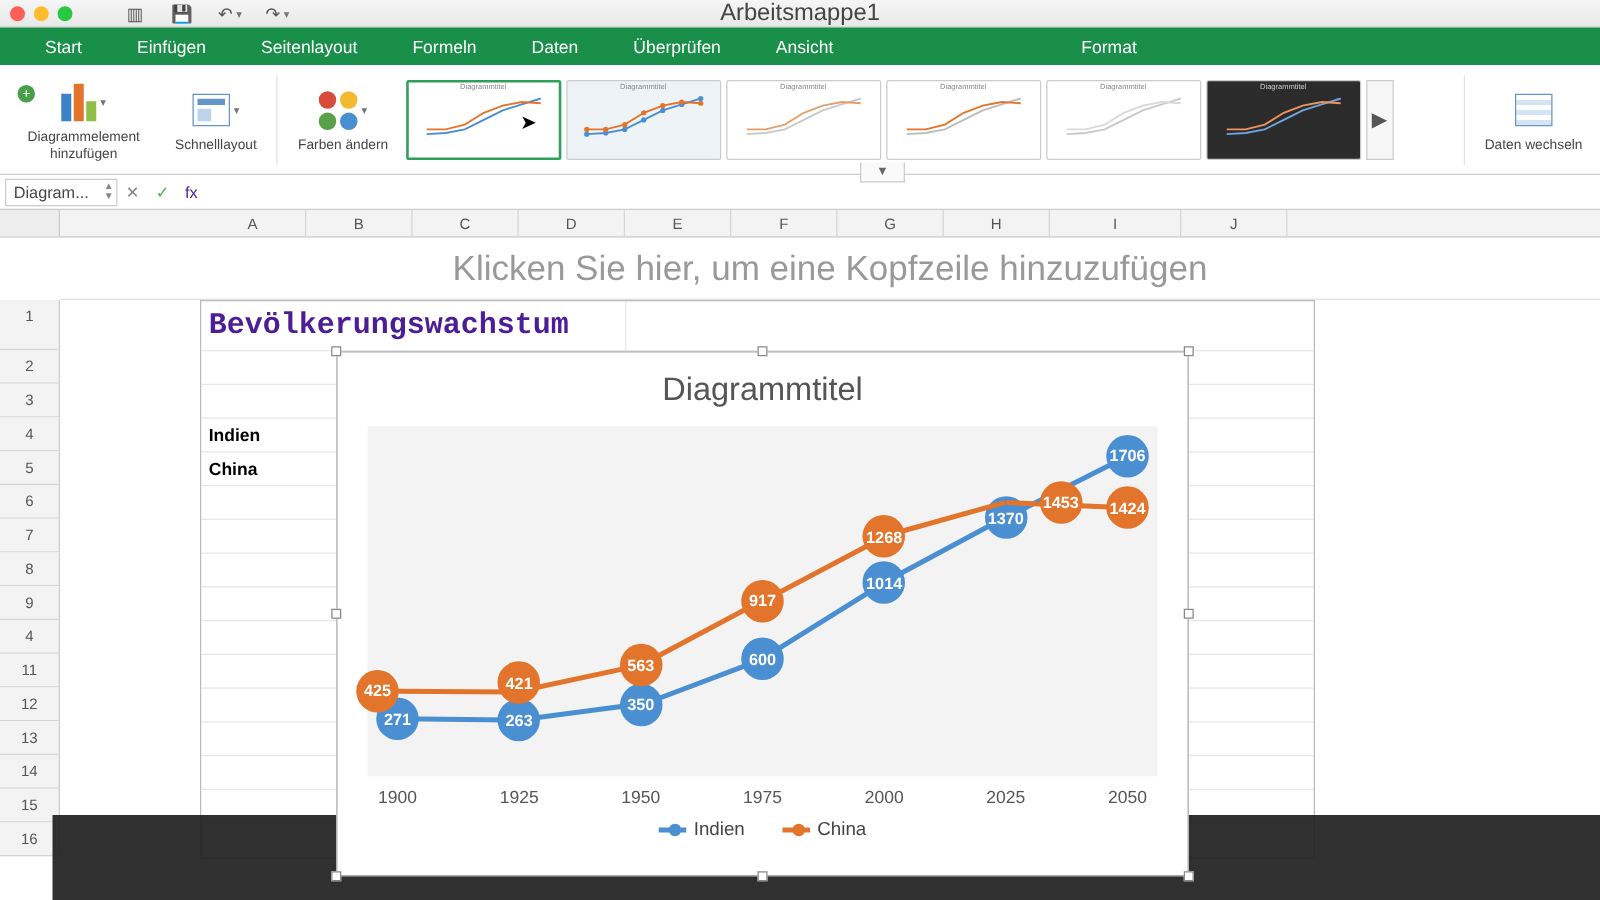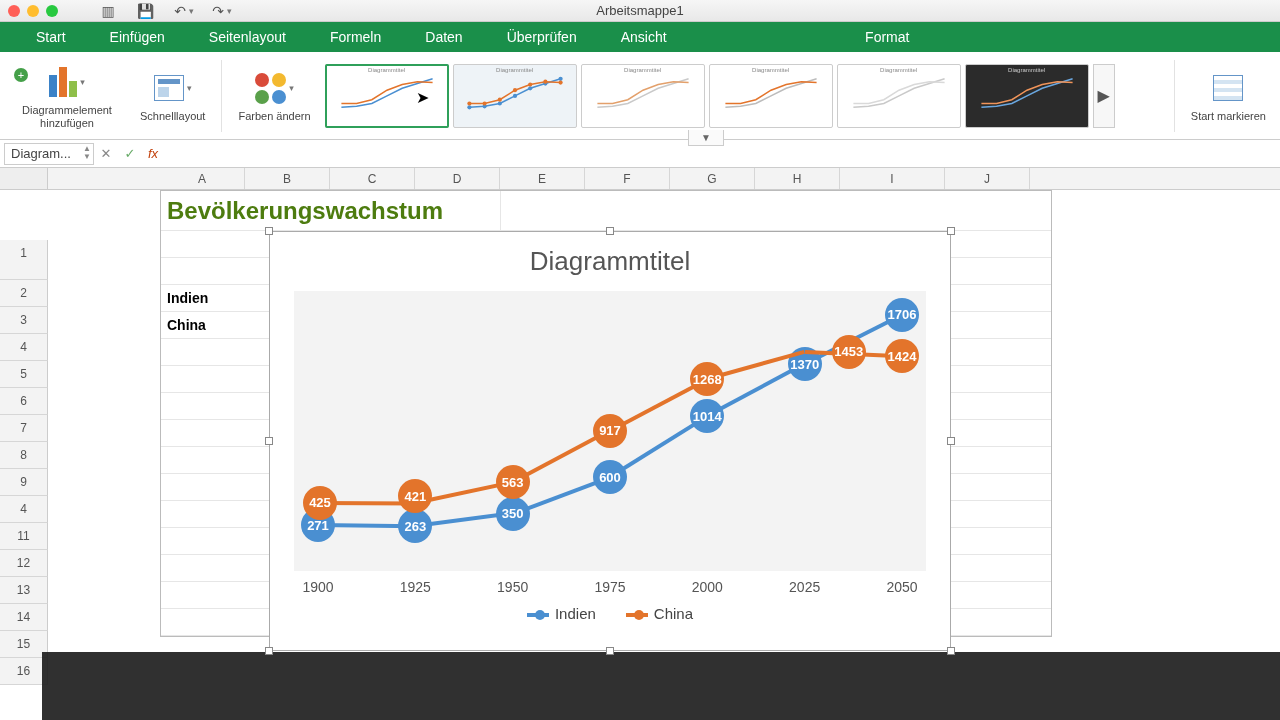--- a/index.html
+++ b/index.html
@@ -7,21 +7,21 @@
 
   
   .titlebar { height: 22px; background: linear-gradient(#f6f6f6,#e8e8e8); display: flex; align-items: center; padding: 0 8px; border-bottom: 1px solid #ccc; }
   .traffic { display: flex; gap: 7px; }
   .traffic span { width: 12px; height: 12px; border-radius: 50%; display: inline-block; }
   .t-close { background: #ff5f57; }
   .t-min { background: #ffbd2e; }
   .t-max { background: #28c940; }
   .qat { display: flex; gap: 18px; margin-left: 40px; align-items: center; }
   .qat .ic { width: 20px; height: 18px; display: flex; align-items: center; justify-content: center; color: #555; font-size: 14px; }
-  .workbook-name { position: absolute; left: 50%; transform: translateX(-50%); font-size: 13px; color: #444; }
+  .workbook-name { position: absolute; left: 50%; transform: translateX(-50%); font-size: 19px; color: #444; }
 
   
   .ribbon-tabs { height: 30px; background: #1a8f4a; display: flex; align-items: stretch; padding-left: 14px; font-size: 14px; }
   .rt { color: #fff; padding: 0 22px; display: flex; align-items: center; cursor: pointer; }
   .rt.active { background: #fef9c3; color: #1a8f4a; font-weight: 400; margin-top: 40px; }
 
   
   .ribbon { height: 88px; background: #fff; border-bottom: 1px solid #ccc; display: flex; align-items: center; padding: 4px 8px; gap: 8px; position: relative; }
   .rgroup { display: flex; flex-direction: column; align-items: center; justify-content: center; font-size: 11px; color: #444; padding: 0 6px; text-align: center; line-height: 1.15; min-width: 60px; }
   .rgroup .icon-top { height: 40px; display: flex; align-items: center; justify-content: center; margin-bottom: 2px; }
@@ -33,38 +33,38 @@
   .style-nav { width: 22px; height: 64px; display: flex; align-items: center; justify-content: center; border: 1px solid #ccc; background: #f7f7f7; cursor: pointer; color: #555; }
   .style-more { position: absolute; left: 688px; top: 78px; width: 36px; height: 16px; border: 1px solid #ccc; border-top: none; background: #fafafa; display:flex; align-items:center; justify-content:center; font-size:10px; color:#666; cursor:pointer;}
   .cursor-arrow { position: absolute; left: 416px; top: 88px; font-size: 16px; color:#000; z-index: 50; pointer-events:none;}
 
   
   .formula-bar { height: 28px; border-bottom: 1px solid #ccc; display: flex; align-items: center; font-size: 13px; }
   .name-box { width: 90px; height: 22px; border: 1px solid #ccc; margin-left: 4px; display:flex; align-items:center; padding: 0 6px; position: relative; color:#444;}
   .name-box .spin { position:absolute; right:2px; top:1px; display:flex; flex-direction:column; font-size:8px; color:#888; line-height:8px;}
   .fb-btn { width: 24px; text-align: center; color: #888; cursor: pointer;}
   .fb-btn.ok { color:#6a6; }
-  .fb-fx { font-style: italic; color:#c2410c; margin: 0 6px; }
+  .fb-fx { color:#4c1d95; margin: 0 6px; }
   .fb-input { flex: 1; height: 22px; border: none; padding: 0 6px; }
 
   
   .sheet { position: relative; background: #fff; }
   .col-headers { display: flex; height: 22px; border-bottom: 1px solid #ccc; background: #f3f3f3; font-size: 12px; color:#555;}
   .corner { width: 48px; border-right: 1px solid #ccc; background:#eee;}
   .colh { width: 85px; text-align: center; line-height: 22px; border-right: 1px solid #d6d6d6;}
   .rows { position: relative; }
   .rowh-col { position: absolute; left: 0; top: 0; width: 48px; }
   .rowh { height: 27px; border-bottom: 1px solid #d6d6d6; border-right:1px solid #ccc; background:#f3f3f3; text-align:center; font-size:12px; color:#555; line-height:27px;}
   .page-area { margin-left: 48px; position: relative; }
   .page-header { height: 50px; display:flex; align-items:center; justify-content:center; font-size:28px; color:#999; border-bottom:1px solid #e0e0e0;}
   .page { border:1px solid #bbb; margin-left: 112px; width: 892px; background:#fff; position:relative;}
   .grow { display:flex; height:27px; border-bottom:1px solid #e6e6e6;}
   .gcell { border-right:1px solid #e6e6e6; padding:2px 6px; font-size:14px; display:flex; align-items:center;} 
   .page .grow .c0 { width: 340px; font-size:14px;}
-  .title-cell { font-size: 24px !important; font-weight: bold; color:#4d7c0f;}
+  .title-cell { font-size: 24px !important; font-weight: bold; color:#4c1d95;font-family:Liberation Mono, monospace;}
 
   
   .chart-obj { position:absolute; left: 108px; top: 40px; width: 682px; height: 420px; border:1px solid #aaa; background:#fff; z-index:5;}
   .handles .h { position:absolute; width:8px; height:8px; background:#fff; border:1px solid #888; }
   .h.tl{left:-5px;top:-5px;} .h.tr{right:-5px;top:-5px;} .h.bl{left:-5px;bottom:-5px;} .h.br{right:-5px;bottom:-5px;}
   .h.tm{left:50%;top:-5px;margin-left:-4px;} .h.bm{left:50%;bottom:-5px;margin-left:-4px;}
   .h.ml{left:-5px;top:50%;margin-top:-4px;} .h.mr{right:-5px;top:50%;margin-top:-4px;}
   .chart-title { text-align:center; font-size:26px; color:#555; padding:14px 0 6px;}
   .plot { position:relative; margin: 8px 24px 0 24px; height: 280px; background:#f3f3f3;}
   .plot .xlabel { position:absolute; bottom:-24px; font-size:14px; color:#555; transform:translateX(-50%);}
@@ -229,21 +229,21 @@
     </div>
     <div class="style-nav">▶</div>
   </div>
   <div class="style-more">▼</div>
 
   <div class="rsep" style="margin-left:auto"></div>
   <div class="rgroup">
     <div class="icon-top">
         <div class="ic-select"></div>
       </div>
-    <span>Start markieren</span>
+    <span>Daten wechseln</span>
   </div>
 </div>
 <div class="cursor-arrow">➤</div>
 
 <div class="formula-bar">
   <div class="name-box">
     <span>Diagram...</span>
     <span class="spin">
         <span>▲</span>
         <span>▼</span>
@@ -266,20 +266,21 @@
     <div class="colh">E</div>
     <div class="colh">F</div>
     <div class="colh">G</div>
     <div class="colh">H</div>
     <div class="colh" style="width:105px">I</div>
     <div class="colh">J</div>
   </div>
 
   <div class="rows">
     <div class="page-area">
+      <div class="page-header">Klicken Sie hier, um eine Kopfzeile hinzuzufügen</div>
       <div class="page">
         <div class="grow" style="height:40px">
             <div class="gcell c0 title-cell">Bevölkerungswachstum</div>
           </div>
         <div class="grow">
             <div class="gcell c0"></div>
           </div>
         <div class="grow">
             <div class="gcell c0"></div>
           </div>
@@ -326,21 +327,21 @@
               <div class="pt blue" style="left: 316px; top: 186px;">600</div>
               <div class="pt blue" style="left: 413.333px; top: 125.28px;">1014</div>
               <div class="pt blue" style="left: 510.667px; top: 73.0667px;">1370</div>
               <div class="pt blue" style="left: 608px; top: 23.7867px;">1706</div>
               <div class="ln orange" style="left: 24px; top: 209.667px; width: 97.3351px; transform: rotate(0.34534deg);"></div>
               <div class="ln orange" style="left: 121.333px; top: 210.253px; width: 99.5366px; transform: rotate(-12.0776deg);"></div>
               <div class="ln orange" style="left: 218.667px; top: 189.427px; width: 110.315px; transform: rotate(-28.0766deg);"></div>
               <div class="ln orange" style="left: 316px; top: 137.507px; width: 110.109px; transform: rotate(-27.8745deg);"></div>
               <div class="ln orange" style="left: 413.333px; top: 86.0267px; width: 101.045px; transform: rotate(-15.5767deg);"></div>
               <div class="ln orange" style="left: 510.667px; top: 58.8933px; width: 97.4262px; transform: rotate(2.50216deg);"></div>
-              <div class="pt orange" style="left: 26px; top: 211.667px;">425</div>
+              <div class="pt orange" style="left: 8px; top: 211.667px;">425</div>
               <div class="pt orange" style="left: 121.333px; top: 205px;">421</div>
               <div class="pt orange" style="left: 218.667px; top: 191.427px; text-align: center;">563</div>
               <div class="pt orange" style="left: 316px; top: 139.507px;">917</div>
               <div class="pt orange" style="left: 413.333px; top: 88.0267px;">1268</div>
               <div class="pt orange" style="left: 510.667px; top: 60.8933px; margin-left: 44px;">1453</div>
               <div class="pt orange" style="left: 608px; top: 65.1467px;">1424</div>
               <div class="xlabel" style="left: 24px;">1900</div>
               <div class="xlabel" style="left: 121.333px;">1925</div>
               <div class="xlabel" style="left: 218.667px;">1950</div>
               <div class="xlabel" style="left: 316px;">1975</div>

